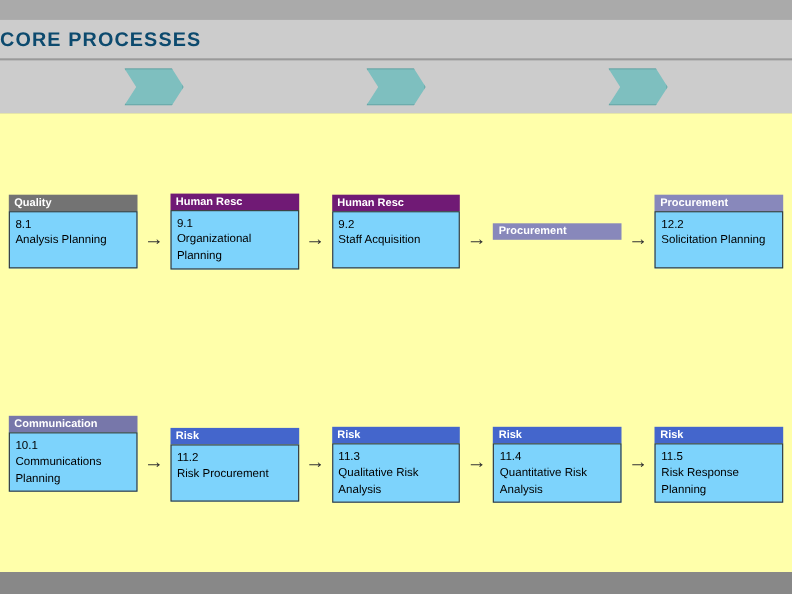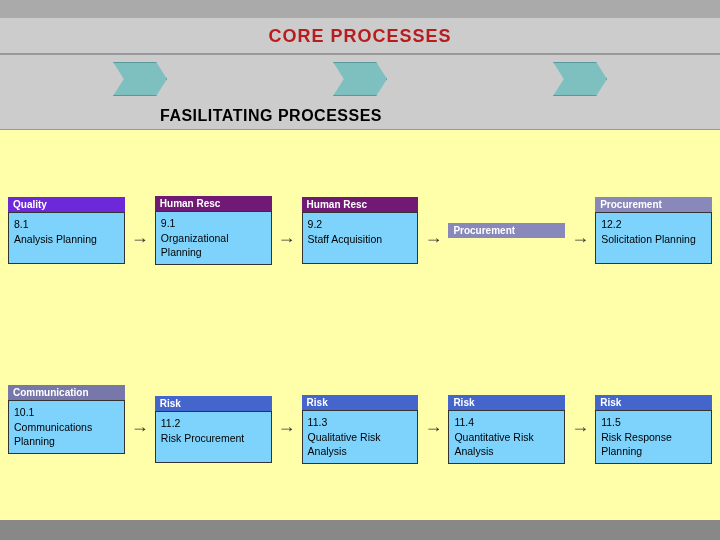--- a/index.html
+++ b/index.html
@@ -22,26 +22,25 @@
 
     
     .top-bar {
       background: #aaa;
       height: 18px;
     }
 
     
     .core-header {
       background: #ccc;
-      text-align: center;
       padding: 8px 0 6px 0;
       font-size: 18px;
       font-weight: bold;
       letter-spacing: 1px;
-      color: #b91c1c;
+      color: #0c4a6e;
       border-bottom: 2px solid #999;
     }
 
     
     .arrow-row {
       background: #ccc;
       display: flex;
       justify-content: space-around;
       align-items: center;
       padding: 6px 30px;
@@ -96,21 +95,21 @@
 
     .process-label {
       font-size: 10px;
       font-weight: bold;
       color: #fff;
       padding: 2px 5px;
       text-align: left;
       border-radius: 0;
     }
 
-    .label-quality { background: #6d28d9; }
+    .label-quality { background: #737373; }
     .label-human { background: #701a75; }
     .label-procurement { background: #8888BB; }
     .label-communication { background: #7777AA; }
     .label-risk { background: #4466CC; margin-top: 20px; }
 
     .process-box {
       border: 1.5px solid #333;
       background: #7dd3fc;
       padding: 4px 5px;
       font-size: 10.5px;
@@ -145,23 +144,20 @@
   <div class="core-header">
     <span>CORE PROCESSES</span>
   </div>
 
   <div class="arrow-row">
     <div class="arrow-shape"></div>
     <div class="arrow-shape"></div>
     <div class="arrow-shape"></div>
   </div>
 
-  <div class="facilitating-header">
-    <span>FASILITATING PROCESSES</span>
-  </div>
 
   <div class="content-area">
 
     <div class="process-row">
 
       <div class="process-group">
         <div class="process-label label-quality">
           <span>Quality</span>
         </div>
         <div class="process-box">

